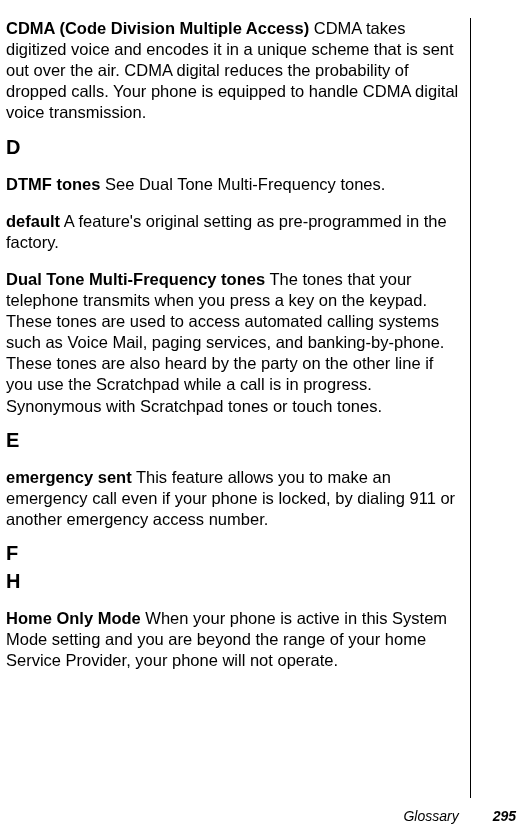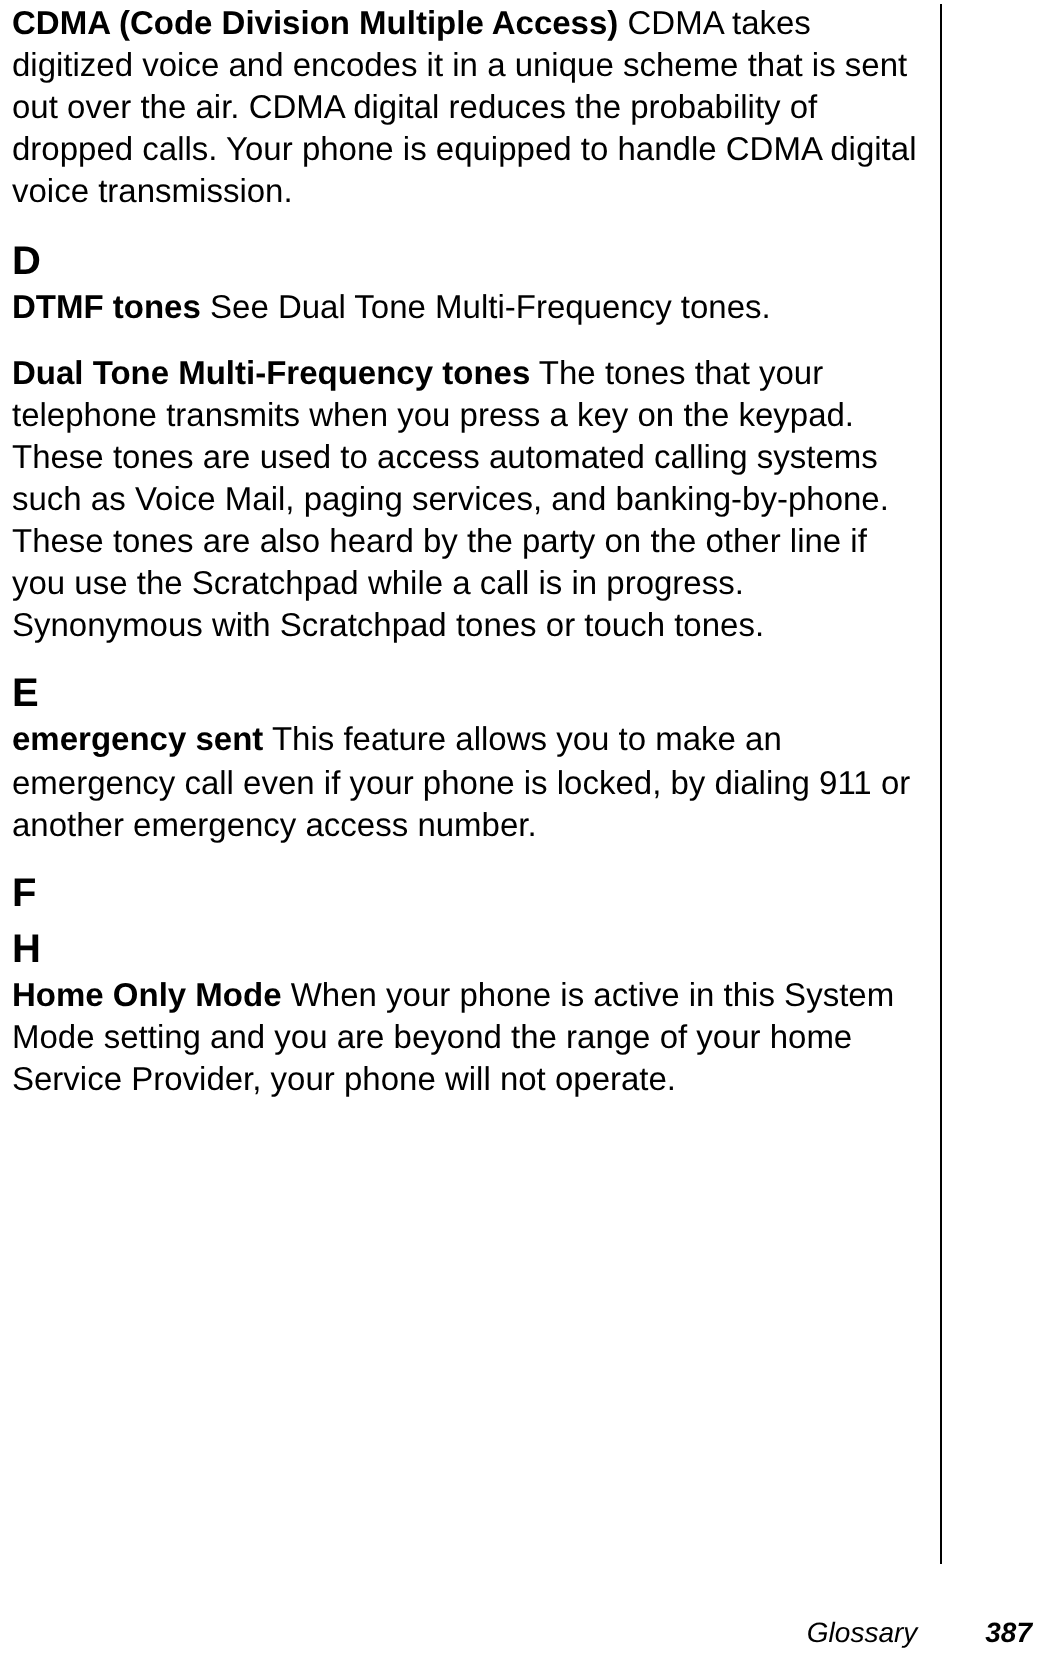--- a/index.html
+++ b/index.html
@@ -1,49 +1,50 @@
 <!DOCTYPE html>
 <html><head>
 <meta charset="utf-8">
 <style>
   * { margin: 0; padding: 0; box-sizing: border-box; }
   html, body { width: 526px; height: 834px; background: #fff; font-family: Arial, Helvetica, sans-serif; color: #000; }
   .page { width: 526px; height: 834px; position: relative; padding: 2px 10px 10px 6px; }
   .content { width: 465px; border-right: 1px solid #000; padding-right: 10px; min-height: 780px; }
-  .entry { font-size: 16.5px; line-height: 1.28; margin-bottom: 12px; }
+  .entry { font-size: 16.5px; line-height: 1.28; margin-bottom: 12px; margin-top: 16px; }
   .entry .term { font-weight: bold; }
   .letter { font-size: 20px; font-weight: bold; margin-top: 6px; margin-bottom: 2px; line-height: 1.1; }
   .footer { position: absolute; bottom: 10px; right: 10px; font-size: 14px; }
   .footer .label { font-style: italic; margin-right: 34px; }
   .footer .num { font-weight: bold; font-style: italic; }
 </style>
 </head>
 <body>
 
 <div class="page">
   <div class="content">
 
     <p class="entry"><span class="term">CDMA (Code Division Multiple Access)</span><span>  CDMA takes digitized voice and encodes it in a unique scheme that is sent out over the air. CDMA digital reduces the probability of dropped calls. Your phone is equipped to handle CDMA digital voice transmission.</span></p>
 
     <p class="letter">D</p>
 
     <p class="entry"><span class="term">DTMF tones</span><span>  See Dual Tone Multi-Frequency tones.</span></p>
 
+    <p class="entry"><span class="term">default</span><span>   A feature's original setting as pre-programmed in the factory.</span></p>
 
     <p class="entry"><span class="term">Dual Tone Multi-Frequency tones</span><span>  The tones that your telephone transmits when you press a key on the keypad. These tones are used to access automated calling systems such as Voice Mail, paging services, and banking-by-phone. These tones are also heard by the party on the other line if you use the Scratchpad while a call is in progress. Synonymous with Scratchpad tones or touch tones.</span></p>
 
     <p class="letter">E</p>
 
     <p class="entry"><span class="term">emergency sent</span><span>   This feature allows you to make an emergency call even if your phone is locked, by dialing 911 or another emergency access number.</span></p>
 
     <p class="letter">F</p>
 
 
     <p class="letter">H</p>
 
     <p class="entry"><span class="term">Home Only Mode</span><span>  When your phone is active in this System Mode setting and you are beyond the range of your home Service Provider, your phone will not operate.</span></p>
 
   </div>
 
   <div class="footer">
-    <span class="label">Glossary</span><span class="num">387</span>
+    <span class="label">Glossary</span><span class="num">295</span>
   </div>
 </div>
 
 </body></html>

